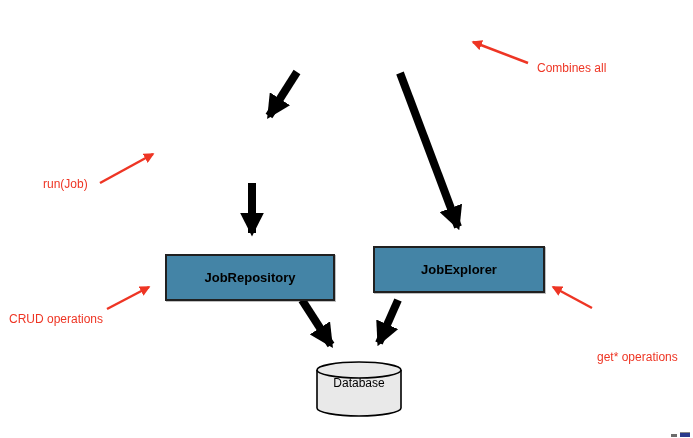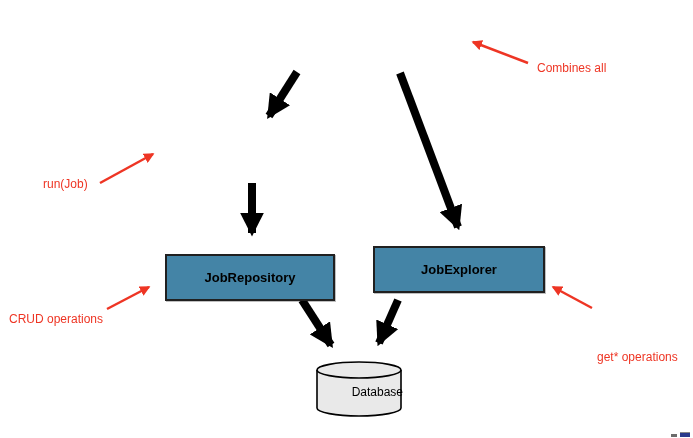--- a/index.html
+++ b/index.html
@@ -19,22 +19,22 @@
     display:flex;align-items:center;justify-content:center;
     font-weight:bold;font-size:13px;color:#000;
     box-shadow:1px 1px 0 rgba(0,0,0,0.25);
   }
   .node-joboperator {left:271px;top:16px;width:171px;height:49px;}
   .node-joblauncher {left:166px;top:128px;width:172px;height:48px;}
   .node-jobrepository{left:165px;top:254px;width:170px;height:47px;}
   .node-jobexplorer {left:373px;top:246px;width:172px;height:47px;}
   .db-wrap{position:absolute;left:315px;top:360px;width:88px;height:60px;}
   .db-label{
-    position:absolute;left:0;top:25px;width:88px;
-    text-align:right;font-size:12px;color:#000;
+    position:absolute;left:0;top:16px;width:88px;
+    text-align:center;font-size:12px;color:#000;
   }
   .annotation{
     position:absolute;
     color:#ee3524;
     font-size:12px;
     white-space:nowrap;
   }
   .ann-combines{left:537px;top:61px;}
   .ann-runjob  {left:43px;top:177px;}
   .ann-crud    {left:9px;top:312px;}

